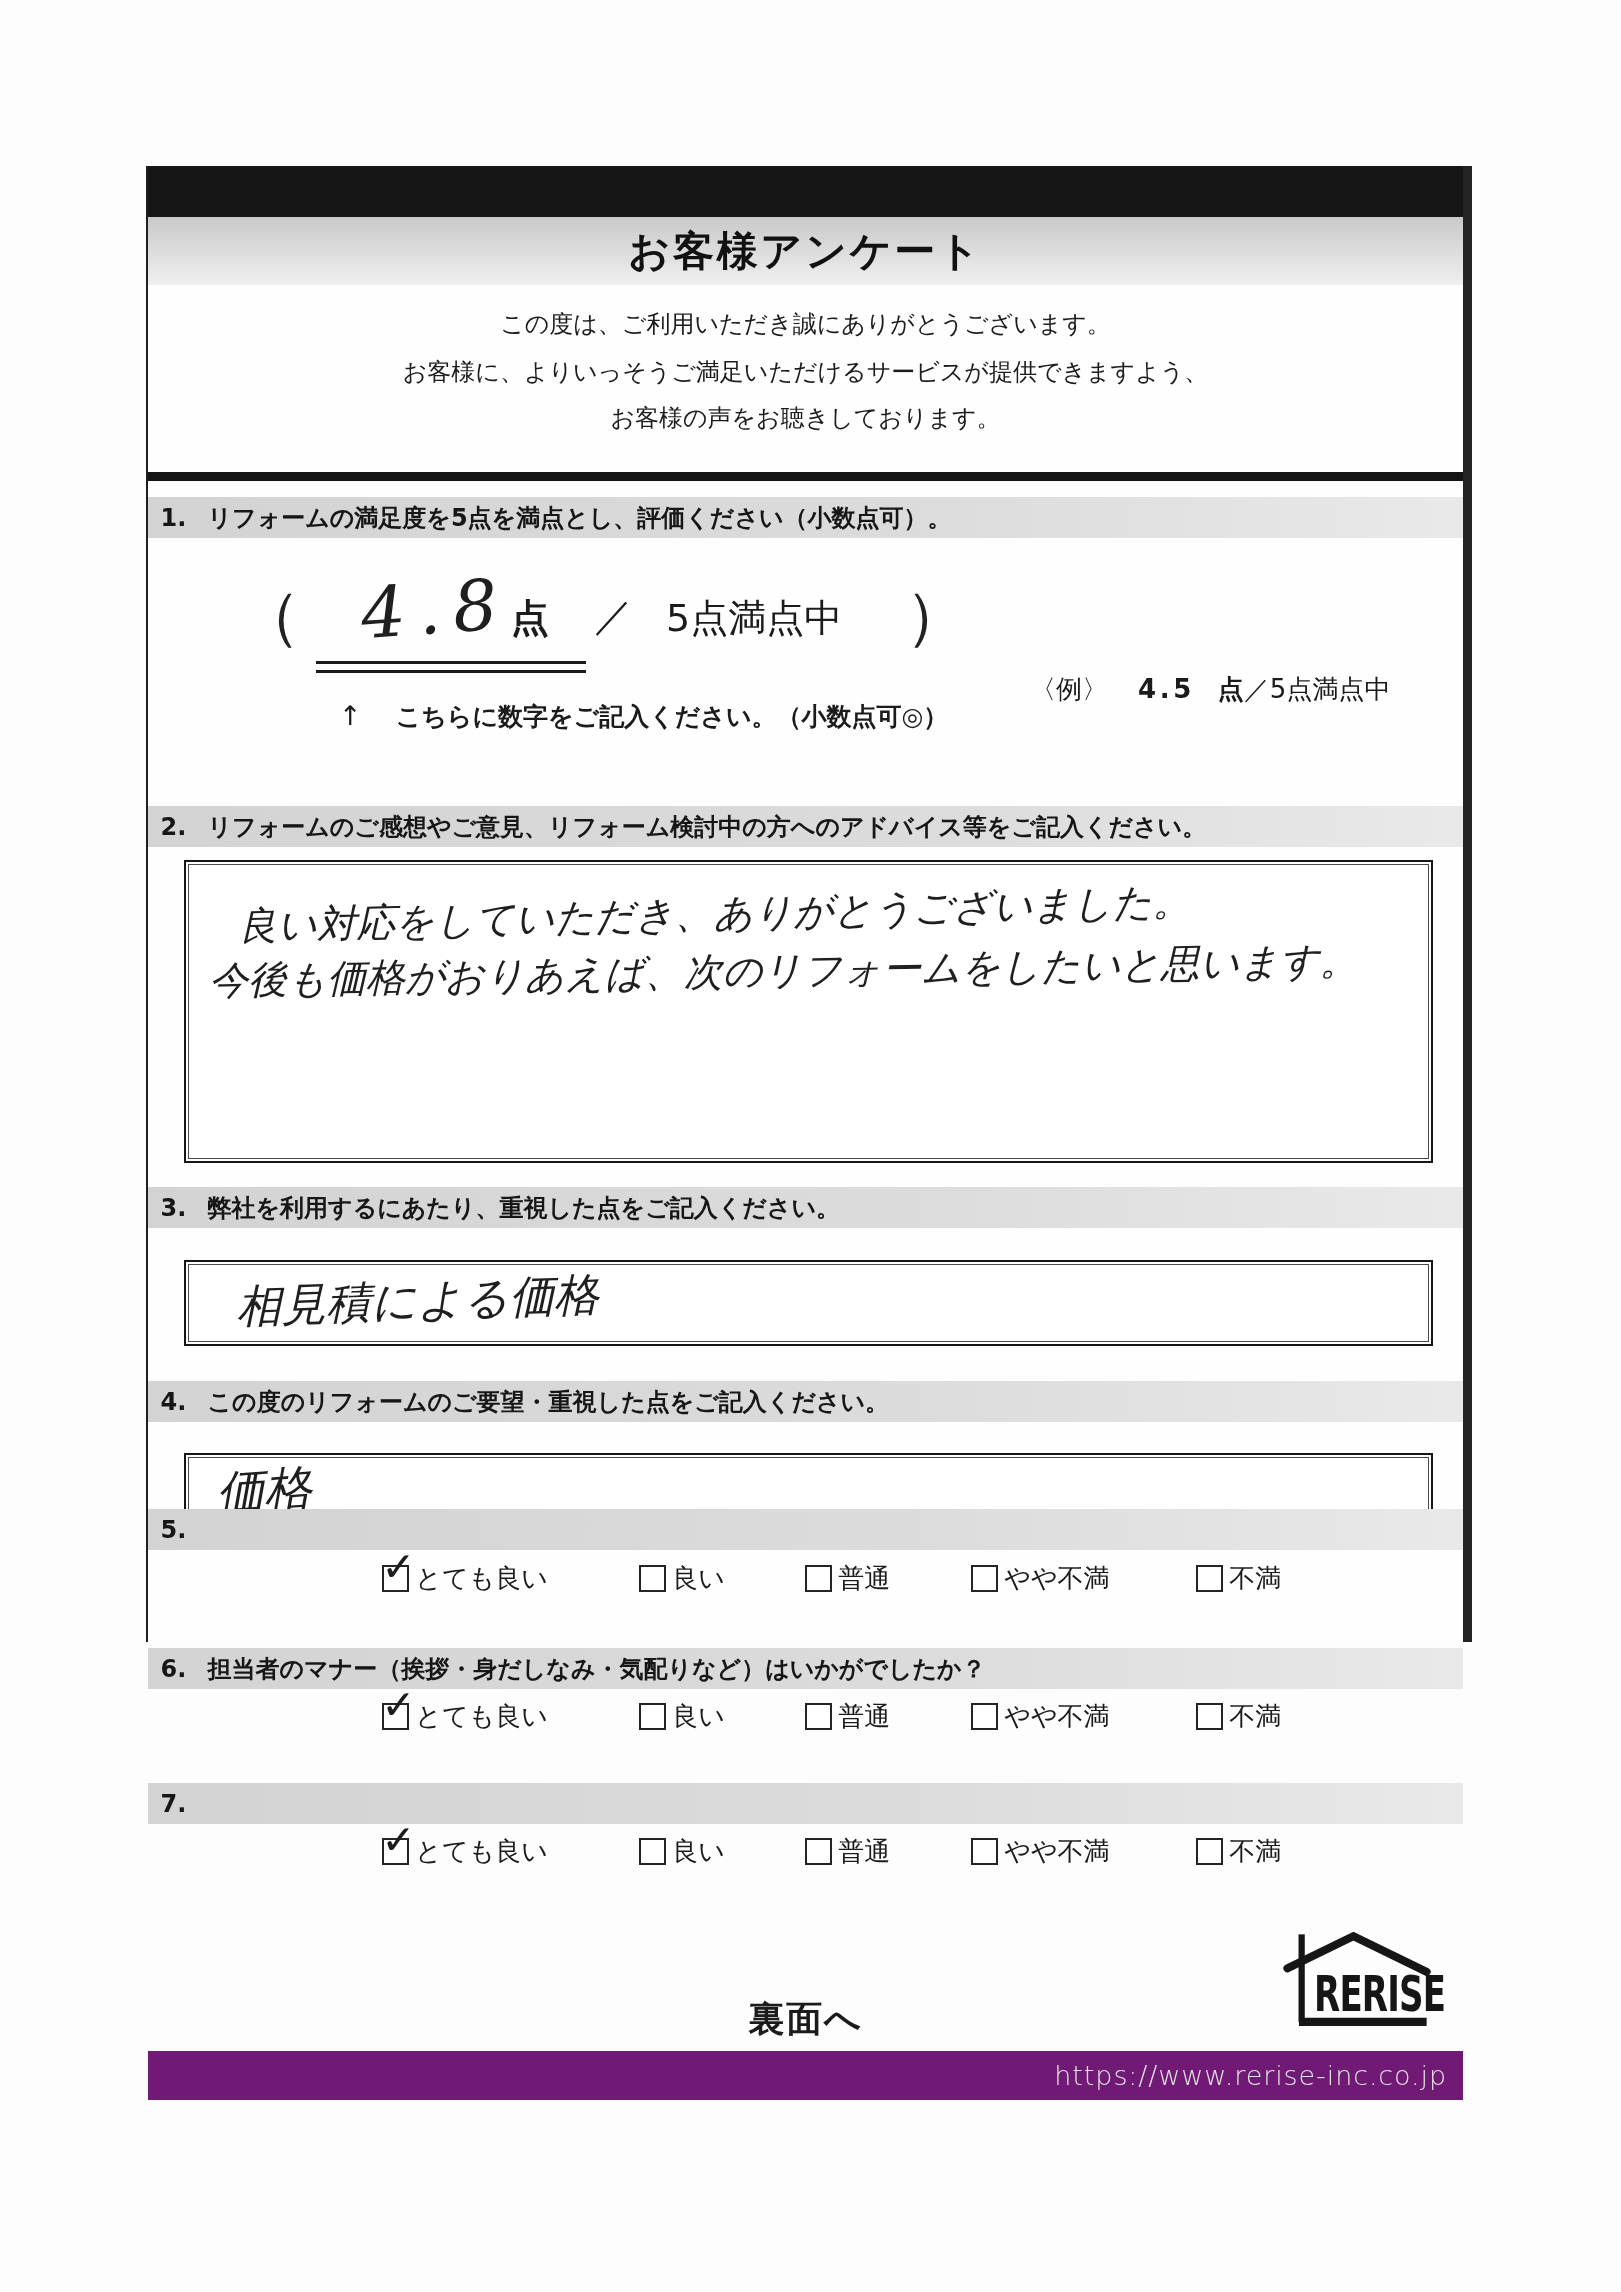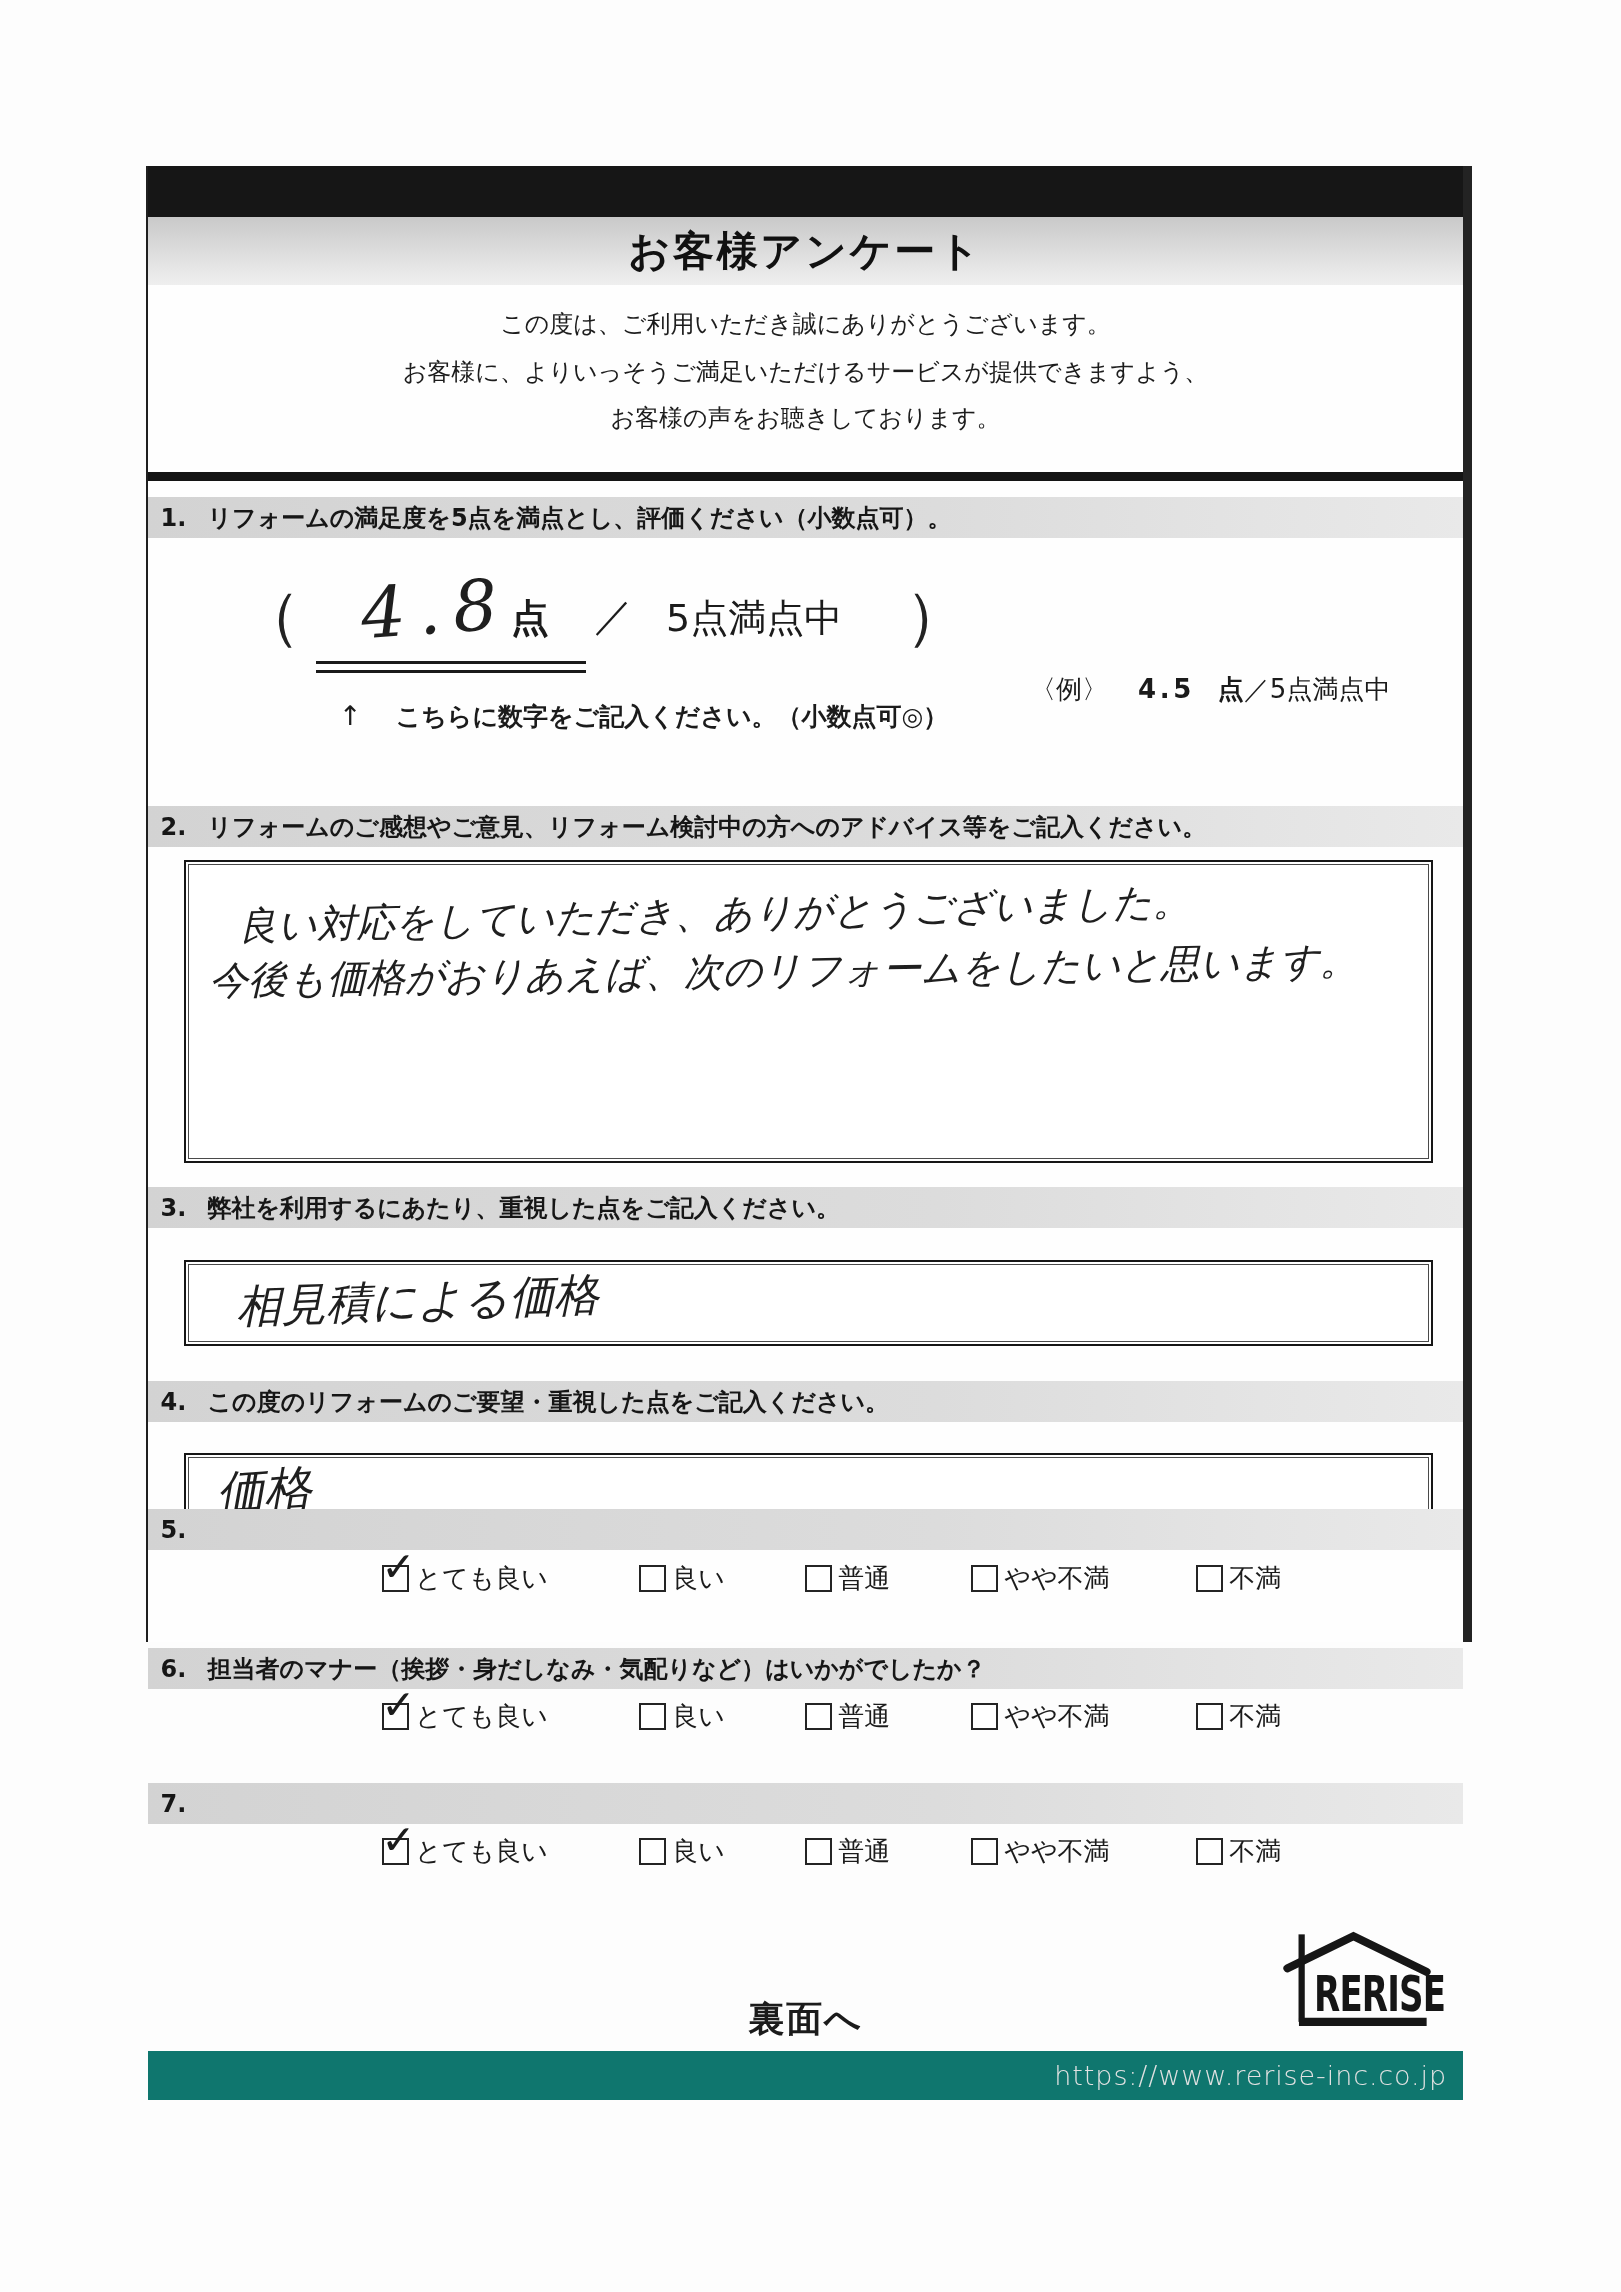--- a/index.html
+++ b/index.html
@@ -64,21 +64,21 @@
   .cb .tick{position:absolute;left:-2.7px;top:-19.7px;font-size:41px;line-height:1;font-weight:400;color:#1c1c1c;}
   
   .backlabel{position:absolute;left:0;top:1829px;width:100%;text-align:center;font-size:36px;font-weight:800;letter-spacing:1.8px;}
   .logo{position:absolute;right:31px;top:1763px;width:150px;height:100px;}
   .logo svg{position:absolute;left:0;top:0;}
   .logo .word{
     position:absolute;left:32px;top:36px;font-size:37px;font-weight:900;letter-spacing:-0.9px;color:#161616;
     transform:scale(0.92,1.35);transform-origin:left top;font-family:"DejaVu Sans","Liberation Sans",sans-serif;
   }
   .bottombar{
-    position:absolute;left:0;top:1885px;width:100%;height:49px;background:#0f766e;
+    position:absolute;left:0;top:1885px;width:100%;height:49px;background:#701a75;
     display:flex;align-items:center;justify-content:flex-end;
   }
   .bottombar .url{color:#e2e2e2;font-size:27px;font-weight:300;letter-spacing:0.9px;padding-right:16px;}
 </style>
 </head>
 <body>
 
 <div class="canvas">
   <div class="page">
 

